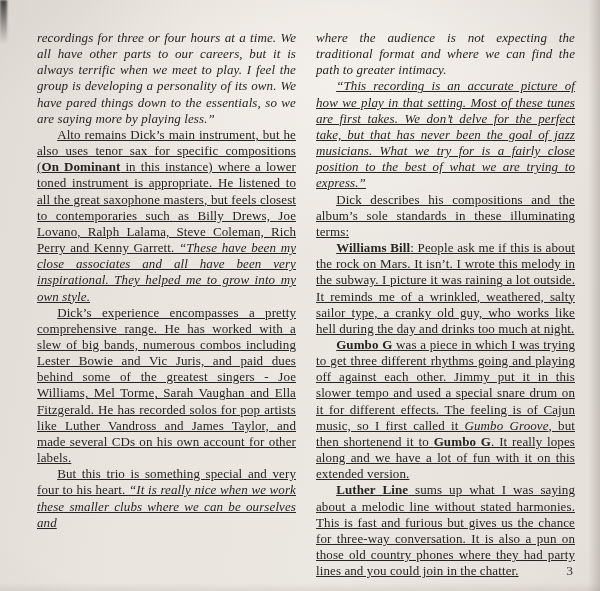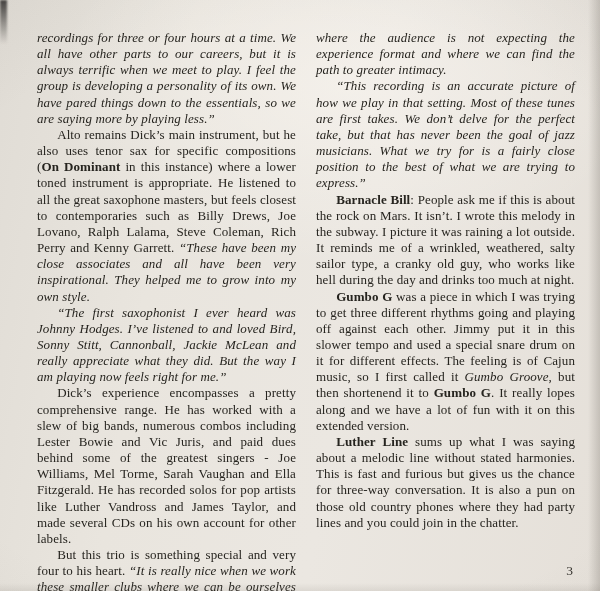--- a/index.html
+++ b/index.html
@@ -30,21 +30,21 @@
     gap: 20px;
   }
   .column {
     width: 259px;
     font-size: 13px;
     line-height: 16.15px;
     text-align: justify;
     letter-spacing: 0.1px;
   }
   .para { margin: 0; }
-  .para.indent { text-indent: 1.55em; }
+  .para.indent { text-indent: 1.55em; text-decoration: underline; }
   .seg-normal { font-style: normal; font-weight: normal; }
   .seg-italic { font-style: italic; margin-top: 36px; }
   .seg-bold { font-weight: bold; }
   .page-number {
     position: absolute;
     right: 27px;
     bottom: 12px;
     font-size: 13.5px;
     color: #33312c;
   }
@@ -75,28 +75,28 @@
   }
 </style>
 </head>
 <body>
 
 <div class="scan">
   <div class="page-inner">
     <div class="column">
         <p class="para"><span class="seg-italic">recordings for three or four hours at a time. We all have other parts to our careers, but it is always terrific when we meet to play. I feel the group is developing a personality of its own. We have pared things down to the essentials, so we are saying more by playing less.”</span></p>
         <p class="para indent"><span class="seg-normal">Alto remains Dick’s main instrument, but he also uses tenor sax for specific compositions (</span><span class="seg-bold">On Dominant</span><span class="seg-normal"> in this instance) where a lower toned instrument is appropriate. He listened to all the great saxophone masters, but feels closest to contemporaries such as Billy Drews, Joe Lovano, Ralph Lalama, Steve Coleman, Rich Perry and Kenny Garrett. </span><span class="seg-italic">“These have been my close associates and all have been very inspirational. They helped me to grow into my own style.</span></p>
-        <p class="para indent"><span class="seg-italic">“The first saxophonist I ever heard was Johnny Hodges. I’ve listened to and loved Bird, Sonny Stitt, Cannonball, Jackie McLean and really appreciate what they did. But the way I am playing now feels right for me.”</span></p>
         <p class="para indent"><span class="seg-normal">Dick’s experience encompasses a pretty comprehensive range. He has worked with a slew of big bands, numerous combos including Lester Bowie and Vic Juris, and paid dues behind some of the greatest singers - Joe Williams, Mel Torme, Sarah Vaughan and Ella Fitzgerald. He has recorded solos for pop artists like Luther Vandross and James Taylor, and made several CDs on his own account for other labels.</span></p>
         <p class="para indent"><span class="seg-normal">But this trio is something special and very four to his heart. </span><span class="seg-italic">“It is really nice when we work these smaller clubs where we can be ourselves and</span></p>
       </div>
     <div class="column">
-        <p class="para"><span class="seg-italic">where the audience is not expecting the experience format and where we can find the path to greater intimacy.</span></p>
+        <p class="para"><span class="seg-italic">where the audience is not expecting the traditional format and where we can find the path to greater intimacy.</span></p>
         <p class="para indent"><span class="seg-italic">“This recording is an accurate picture of how we play in that setting. Most of these tunes are first takes. We don’t delve for the perfect take, but that has never been the goal of jazz musicians. What we try for is a fairly close position to the best of what we are trying to express.”</span></p>
-        <p class="para indent"><span class="seg-bold">Barnacle Bill</span><span class="seg-normal">: People ask me if this is about the rock on Mars. It isn’t. I wrote this melody in the subway. I picture it was raining a lot outside. It reminds me of a wrinkled, weathered, salty sailor type, a cranky old guy, who works like hell during the day and drinks too much at night.</span></p>
+        <p class="para indent"><span class="seg-normal">Dick describes his compositions and the album’s sole standards in these illuminating terms:</span></p>
+        <p class="para indent"><span class="seg-bold">Williams Bill</span><span class="seg-normal">: People ask me if this is about the rock on Mars. It isn’t. I wrote this melody in the subway. I picture it was raining a lot outside. It reminds me of a wrinkled, weathered, salty sailor type, a cranky old guy, who works like hell during the day and drinks too much at night.</span></p>
         <p class="para indent"><span class="seg-bold">Gumbo G</span><span class="seg-normal"> was a piece in which I was trying to get three different rhythms going and playing off against each other. Jimmy put it in this slower tempo and used a special snare drum on it for different effects. The feeling is of Cajun music, so I first called it </span><span class="seg-italic">Gumbo Groove</span><span class="seg-normal">, but then shortenend it to </span><span class="seg-bold">Gumbo G</span><span class="seg-normal">. It really lopes along and we have a lot of fun with it on this extended version.</span></p>
         <p class="para indent"><span class="seg-bold">Luther Line</span><span class="seg-normal"> sums up what I was saying about a melodic line without stated harmonies. This is fast and furious but gives us the chance for three-way conversation. It is also a pun on those old country phones where they had party lines and you could join in the chatter.</span></p>
       </div>
   </div>
   <div class="page-number">3</div>
   <div class="edge-artifact-topleft"></div>
   <div class="edge-shadow-right"></div>
   <div class="edge-shadow-bottom"></div>
 </div>
 

